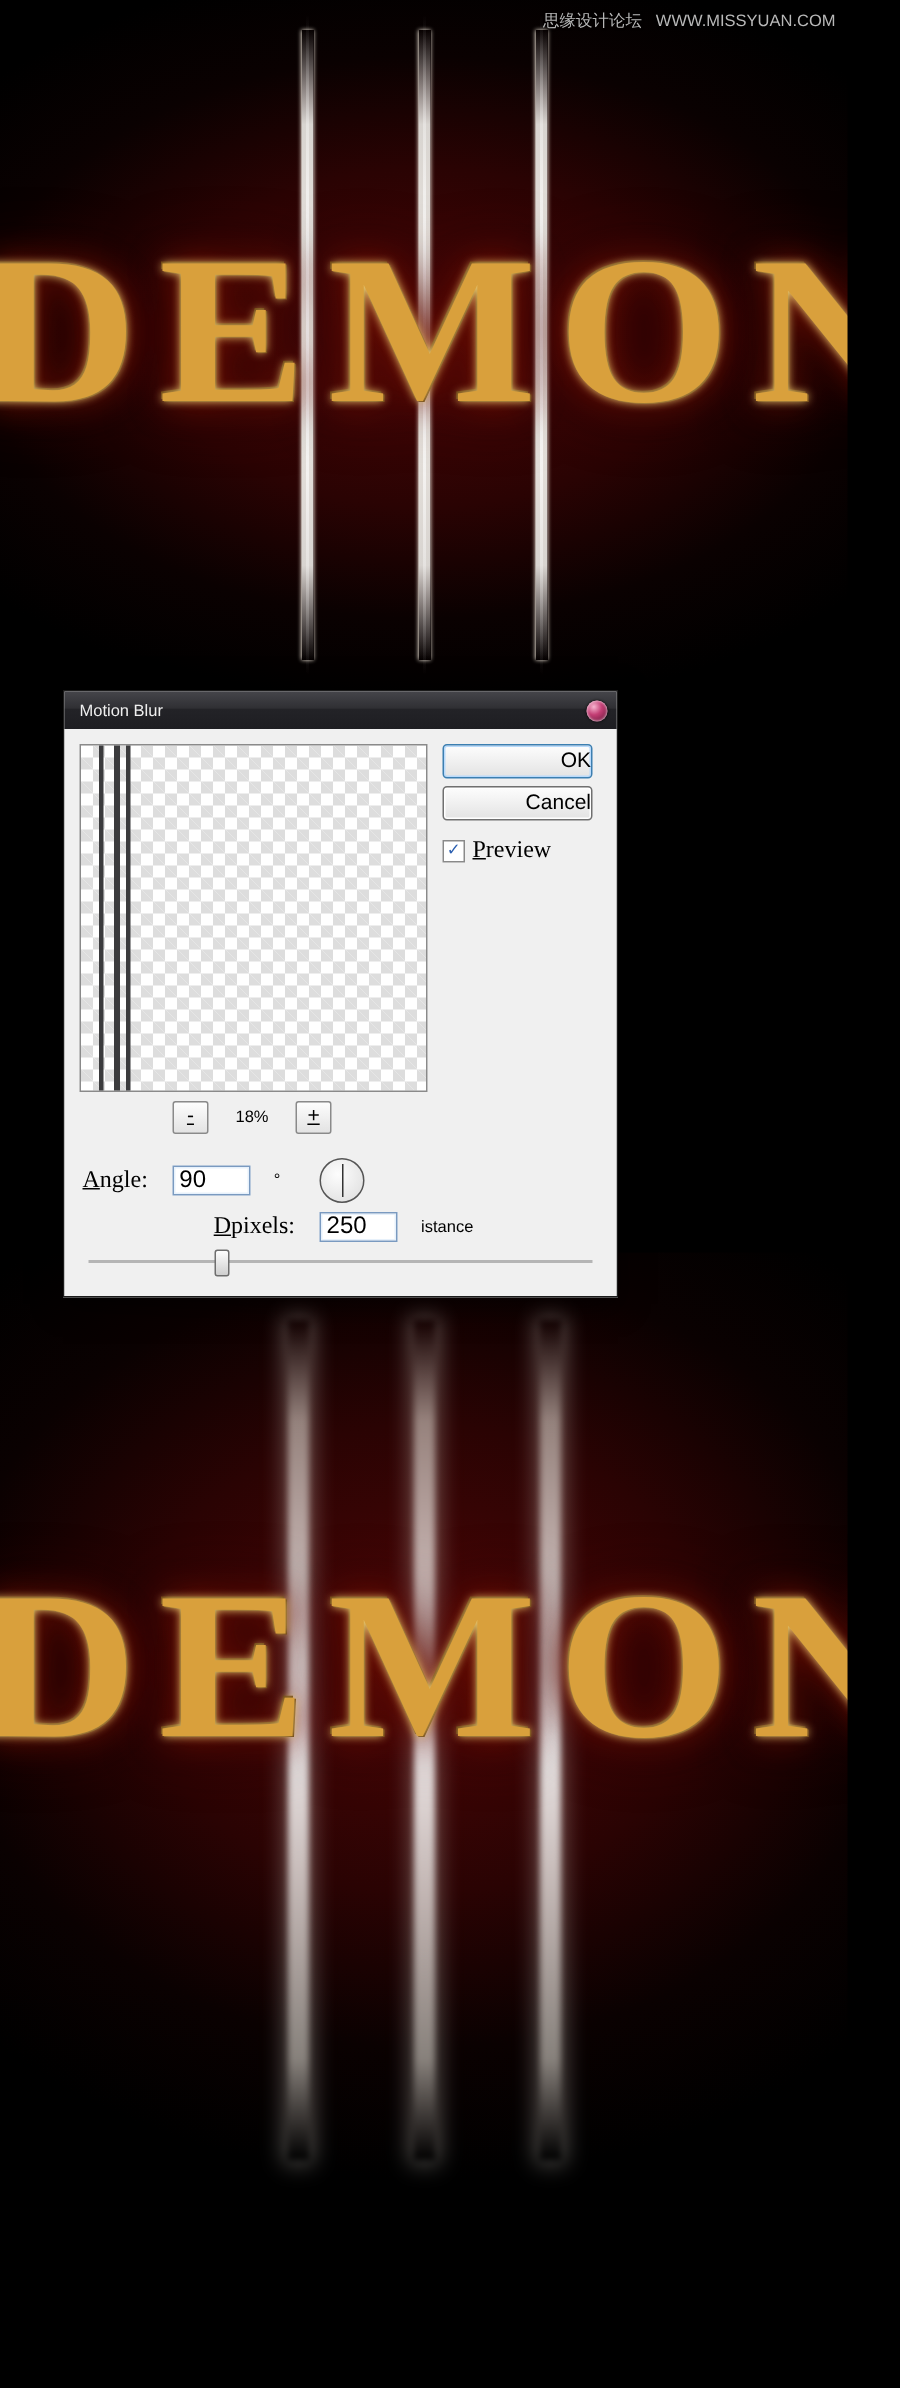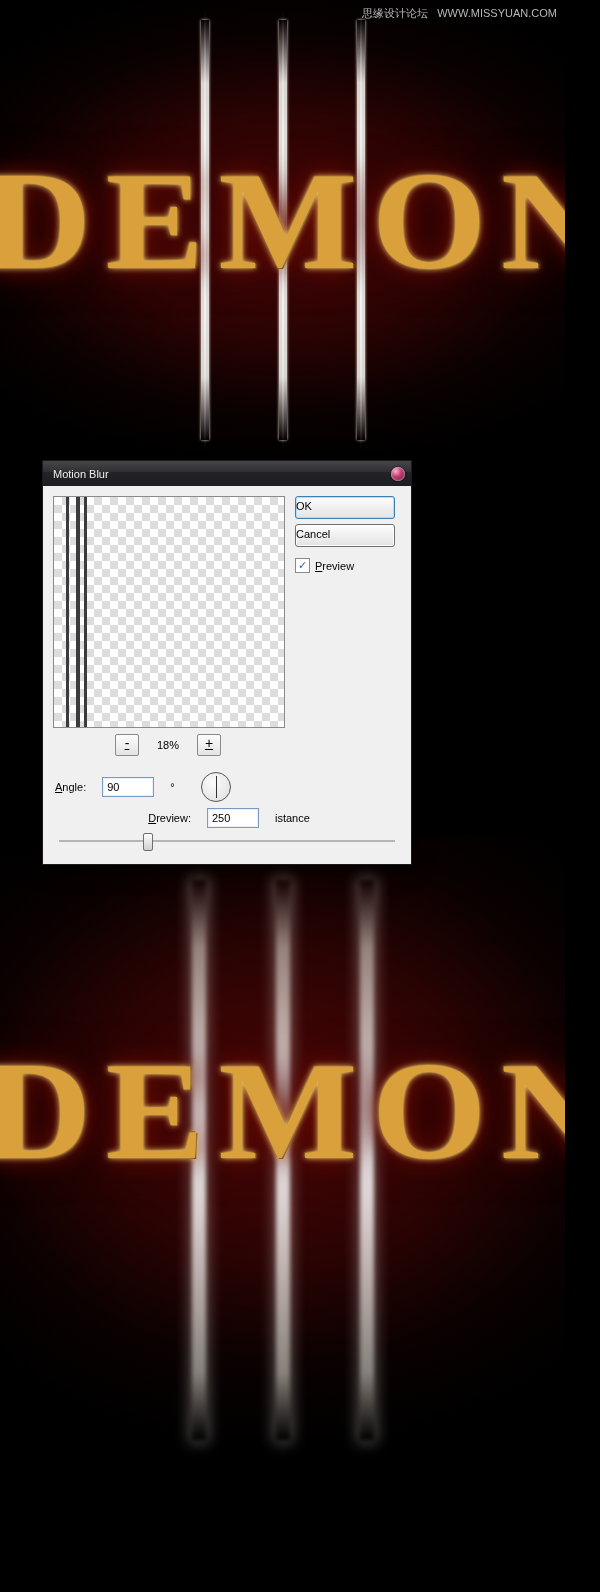--- a/index.html
+++ b/index.html
@@ -158,22 +158,22 @@
     width: 100px;
     display: flex;
     flex-direction: column;
     gap: 5px;
   }
   .win-button {
     height: 21px;
     border: 1px solid #707070;
     border-radius: 3px;
     background: linear-gradient(to bottom, #fdfdfd, #e3e3e3);
-    font-size: 11px;
-    text-align: left;
+    font-size: 14px;
+    text-align: right;
     line-height: 19px;
     box-shadow: 0 0 0 1px #fff inset;
   }
   .win-button.default {
     border-color: #3c7fb1;
     box-shadow: 0 0 0 1px #b9dafb inset;
   }
   .checkbox-row {
     display: flex;
     align-items: center;
@@ -212,28 +212,28 @@
     font-size: 14px;
   }
   .zoom-btn .u { text-decoration: underline; }
   .zoom-pct { font-size: 11px; }
   .angle-row, .distance-row {
     display: flex;
     align-items: center;
     gap: 16px;
     margin: 6px 0 4px 2px;
   }
-  .label-u { font-size: 11px; }
+  .label-u { font-size: 16px; font-family: Liberation Serif, serif; }
   .label-u .u { text-decoration: underline; }
   .num-input {
     width: 42px;
     height: 18px;
     border: 1px solid #7a9ac0;
     background: #fff;
-    font-size: 11px;
+    font-size: 16px;
     padding: 0 4px;
     line-height: 18px;
     box-shadow: inset 0 0 0 1px #e7f1fb;
   }
   .angle-dial {
     width: 28px;
     height: 28px;
     border: 1px solid #555;
     border-radius: 50%;
     background: radial-gradient(circle at 40% 35%, #fdfdfd, #dcdcdc);
@@ -330,21 +330,21 @@
         <span class="label-u">
           <span class="u">A</span><span>ngle:</span>
         </span>
         <span class="num-input">90</span>
         <span>°</span>
         <span class="angle-dial"></span>
       </div>
 
       <div class="distance-row">
         <span class="label-u">
-          <span class="u">D</span><span>review:</span>
+          <span class="u">D</span><span>pixels:</span>
         </span>
         <span class="num-input">250</span>
         <span>istance</span>
       </div>
       <div class="slider-track">
         <div class="rail"></div>
         <div class="thumb"></div>
       </div>
     </div>
   </div>

